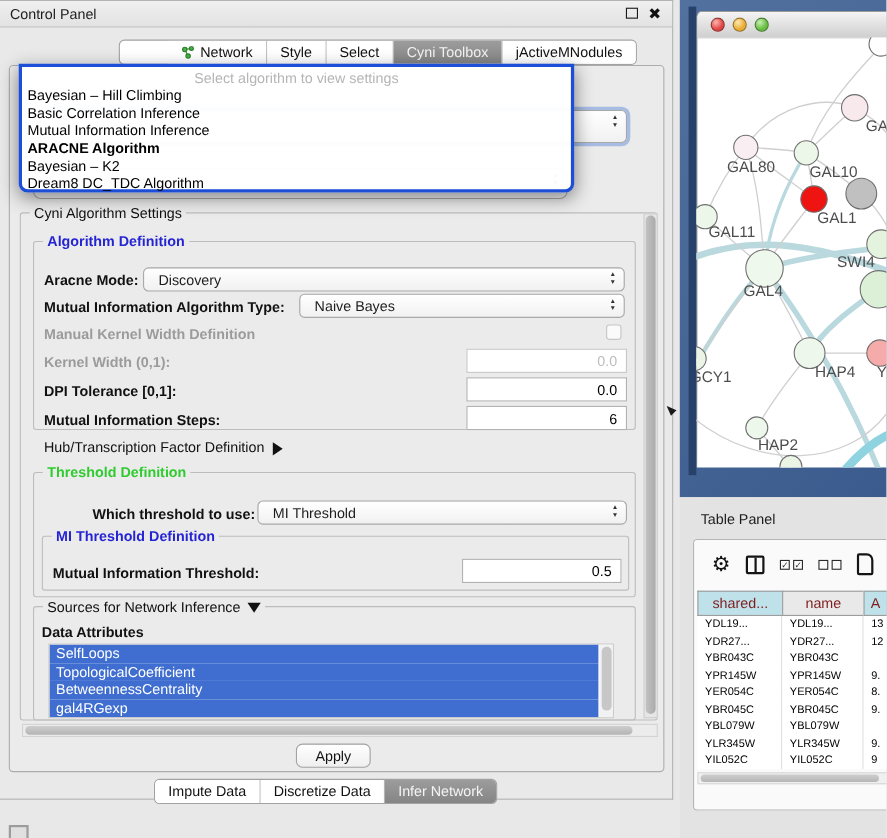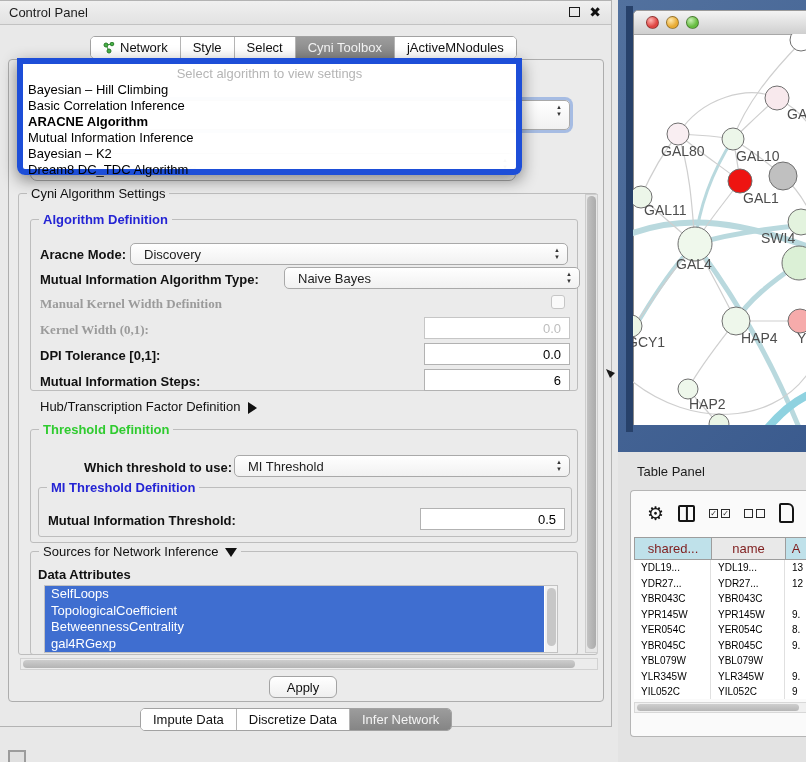--- a/index.html
+++ b/index.html
@@ -19,29 +19,29 @@
   .close-icon { font-size:14px; font-weight:bold; color:#111; line-height:14px; }
 
   
   .seg-bar { position:absolute; display:flex; border:1px solid #a2a2a2; border-radius:5px;
     overflow:hidden; background:#fff; height:23px; }
   .seg { display:flex; align-items:center; justify-content:center; font-size:13px; color:#111;
     border-right:1px solid #b5b5b5; padding:0 12px; background:#fff; white-space:nowrap; }
   .seg:last-child { border-right:none; }
   .seg.seg-selected { background:linear-gradient(#9c9c9c,#858585); color:#f4f4f4; }
   .seg .tab-icon { margin-right:5px; display:inline-flex; }
-  #top-tabs { left:90px; top:35px; }
+  #top-tabs { left:108px; top:35px;padding-left:44px; }
   #bottom-tabs { left:140px; top:707px; }
 
   .inset-panel { position:absolute; left:8px; top:58px; width:596px; height:643px;
     background:#ebebeb; border:1px solid #adadad; border-radius:4px; }
 
   
   .popup { position:absolute; left:17px; top:57px; width:505px; height:117px;
-    background:rgba(255,255,255,0.97); border:6px solid #1d4ed8; border-radius:0 0 8px 8px;
+    background:rgba(255,255,255,0.97); border:3px solid #1d4ed8; border-radius:0 0 8px 8px;
     box-shadow:0 5px 16px rgba(0,0,0,0.45); z-index:30; padding-top:2px; }
   .popup-prompt { font-size:13px; color:#b5b5b5; text-align:center; height:16px; line-height:15px; }
   .popup-item { font-size:13px; color:#000; height:16px; line-height:16px; padding-left:5px; }
   .popup-item.bold { font-weight:bold; }
 
   
   .combo { position:absolute; background:linear-gradient(#ffffff,#f1f1f1);
     border:1px solid #a9a9a9; border-radius:5px; font-size:13px; color:#1d1d1d;
     display:flex; align-items:center; padding:0 32px 0 13px; height:22px; }
   .combo .arrows { position:absolute; right:7px; top:3px; font-size:6px; line-height:7px;
@@ -58,21 +58,21 @@
 
   
   .group { position:absolute; border:1px solid #bdbdbd; border-radius:3px; }
   .gtitle { position:absolute; top:-8px; left:8px; background:#ebebeb; padding:0 4px;
     font-size:13px; color:#111; white-space:nowrap; }
   .gtitle.blue { color:#2424d4; font-weight:bold; }
   .gtitle.green { color:#2fcb2f; font-weight:bold; }
 
   .lbl { position:absolute; font-size:13px; color:#111; white-space:nowrap; }
   .lbl.bold { font-weight:bold; }
-  .lbl.gray { color:#9b9b9b; font-weight:bold;font-family:Liberation Serif, serif; }
+  .lbl.gray { color:#9b9b9b; font-weight:bold; }
   .tri-right { display:inline-block; width:0; height:0; border-top:6px solid transparent;
     border-bottom:6px solid transparent; border-left:9px solid #111; margin-left:8px;
     vertical-align:middle; }
   .tri-down { display:inline-block; width:0; height:0; border-left:6px solid transparent;
     border-right:6px solid transparent; border-top:9px solid #111; margin-left:6px;
     vertical-align:middle; }
 
   
   .attr-list { position:absolute; left:44px; top:584px; width:514px; height:68px;
     background:#fff; border:1px solid #c2c2c2; overflow:hidden; }
@@ -209,23 +209,23 @@
     </div>
 
     <div class="popup">
       <div class="popup-prompt">Select algorithm to view settings</div>
       <div>
 
           <div class="popup-item">Bayesian – Hill Climbing</div>
 
           <div class="popup-item">Basic Correlation Inference</div>
 
+          <div class="popup-item">Mutual Information Inference</div>
+
           <div class="popup-item bold">ARACNE Algorithm</div>
-
-          <div class="popup-item">Mutual Information Inference</div>
 
           <div class="popup-item">Bayesian – K2</div>
 
           <div class="popup-item">Dream8 DC_TDC Algorithm</div>
         </div>
     </div>
 
     <div class="group" style="left:18px; top:192px; width:580px; height:462px;">
       <span class="gtitle">Cyni Algorithm Settings</span>
     </div>
@@ -234,21 +234,21 @@
       <span class="gtitle blue">Algorithm Definition</span>
     </div>
 
     <span class="lbl bold" style="left:40px; top:246px;">Aracne Mode:</span>
     <div class="combo" style="left:130px; top:242px; width:438px;">
       <span>Discovery</span>
       <span class="arrows">▲<br>▼</span>
     </div>
 
     <span class="lbl bold" style="left:40px; top:271px;">Mutual Information Algorithm Type:</span>
-    <div class="combo" style="left:272px; top:266px; width:296px;margin-left:12px;">
+    <div class="combo" style="left:272px; top:266px; width:296px;">
       <span>Naive Bayes</span>
       <span class="arrows">▲<br>▼</span>
     </div>
 
     <span class="lbl gray" style="left:40px; top:295px;">Manual Kernel Width Definition</span>
     <span class="checkbox" style="left:551px; top:294px;"></span>
 
     <span class="lbl gray" style="left:40px; top:321px;">Kernel Width (0,1):</span>
     <div class="field disabled" style="left:424px; top:316px; width:146px;">
       <span>0.0</span>

